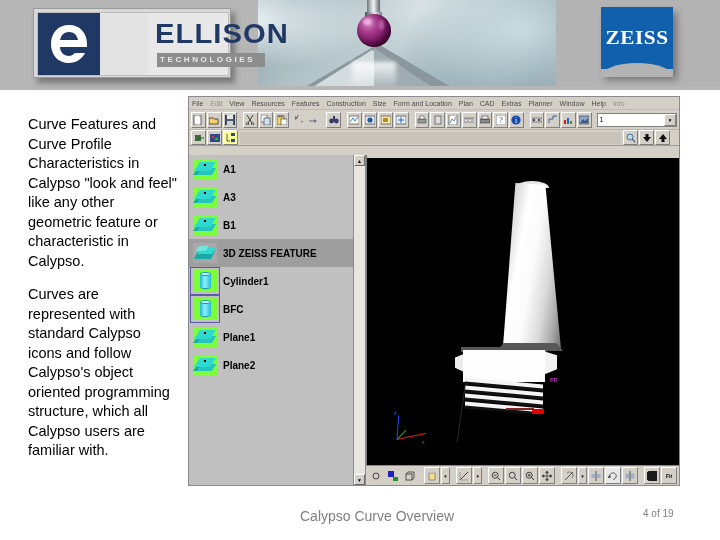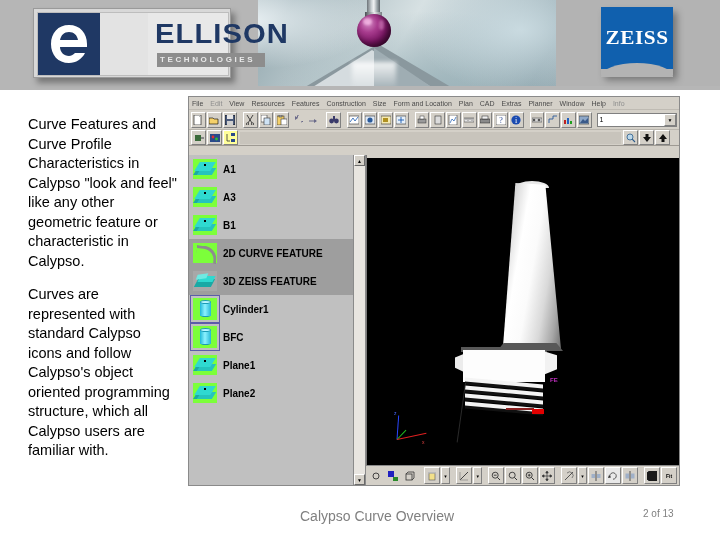--- a/index.html
+++ b/index.html
@@ -512,28 +512,20 @@
             <div class="tree-item">
               <div class="ico">
                 <div class="ico-plane">
                   <i class="p-side"></i>
                   <i class="p-face"></i>
                   <i class="p-top"></i>
                   <i class="p-dot"></i>
                 </div>
               </div>
               <div class="lbl">B1</div>
-            </div>
-            <div class="tree-item sel">
-              <div class="ico">
-                <div class="ico-curve2d">
-                  <div class="curve2d-s"></div>
-                </div>
-              </div>
-              <div class="lbl">2D CURVE FEATURE</div>
             </div>
             <div class="tree-item sel">
               <div class="ico">
                 <div class="ico-curve3d">
                   <div class="c3d-a"></div>
                   <div class="c3d-b"></div>
                   <div class="c3d-c"></div>
                 </div>
               </div>
               <div class="lbl">3D ZEISS FEATURE</div>
@@ -716,15 +708,15 @@
             <path d="M10 0 V10 H2 A5 5 0 0 1 6 0 Z" fill="#1a1a1a"></path>
           </svg>
         </div>
       <div class="cb">
           <span style="font-size:5px;font-weight:bold">Fit</span>
         </div>
     </div>
   </div>
 
   <div class="footer-title">Calypso Curve Overview</div>
-  <div class="footer-page">2 of 13</div>
+  <div class="footer-page">4 of 19</div>
 
 </div>
 
 </body></html>

